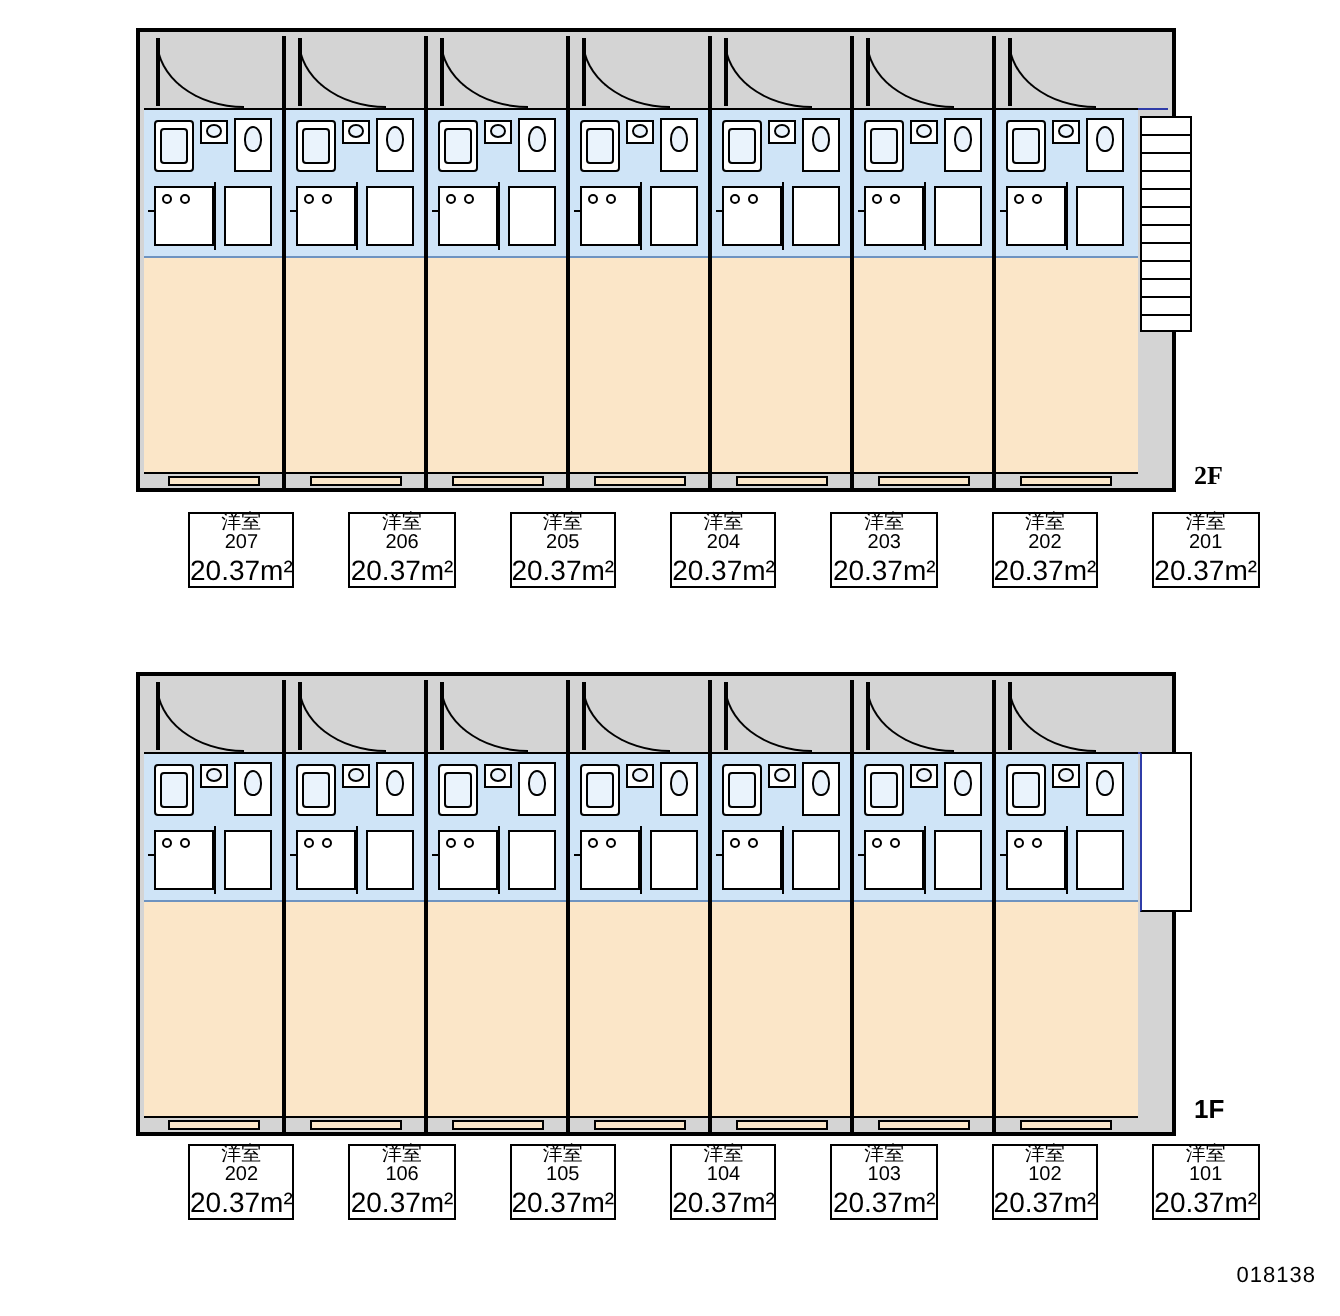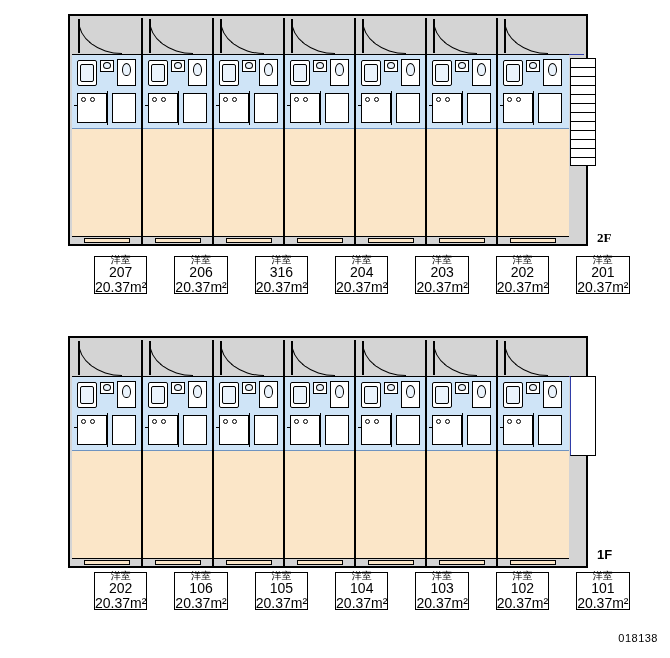--- a/index.html
+++ b/index.html
@@ -249,21 +249,21 @@
     margin-right: 1px;
     background: #ffffff;
     display: flex;
     flex-direction: column;
     align-items: center;
     justify-content: center;
     line-height: 1.08;
     margin-left: 26px;
   }
   .label-box .jp { font-size: 10px; color: #000; }
-  .label-box .no { font-size: 14px; color: #000; text-align: right; }
+  .label-box .no { font-size: 10px; color: #000; text-align: right; }
   .label-box .area { font-size: 14px; color: #000; }
 
   
   .idcode {
     position: absolute;
     right: 12px;
     bottom: 14px;
     font-size: 11px;
     letter-spacing: 0.5px;
     color: #000;
@@ -483,21 +483,21 @@
       <div class="no">207</div>
       <div class="area">20.37m²</div>
     </div>
     <div class="label-box">
       <div class="jp">洋室</div>
       <div class="no">206</div>
       <div class="area">20.37m²</div>
     </div>
     <div class="label-box">
       <div class="jp">洋室</div>
-      <div class="no">316</div>
+      <div class="no">205</div>
       <div class="area">20.37m²</div>
     </div>
     <div class="label-box">
       <div class="jp">洋室</div>
       <div class="no">204</div>
       <div class="area">20.37m²</div>
     </div>
     <div class="label-box">
       <div class="jp">洋室</div>
       <div class="no">203</div>

